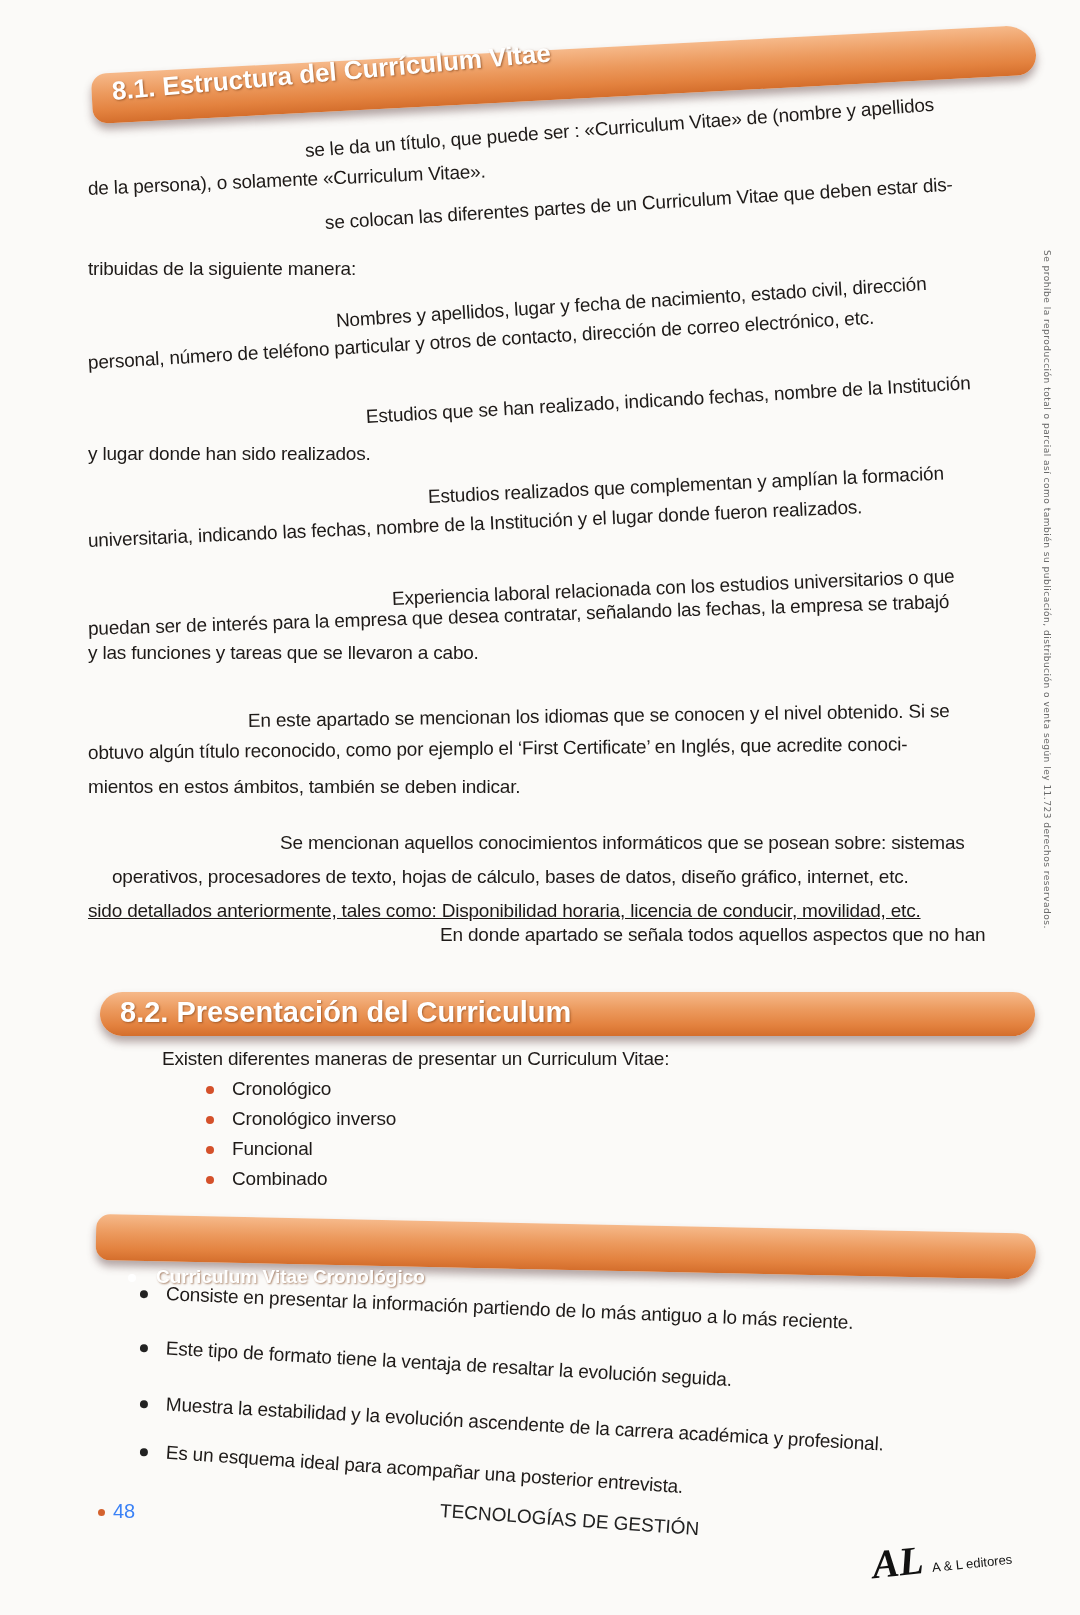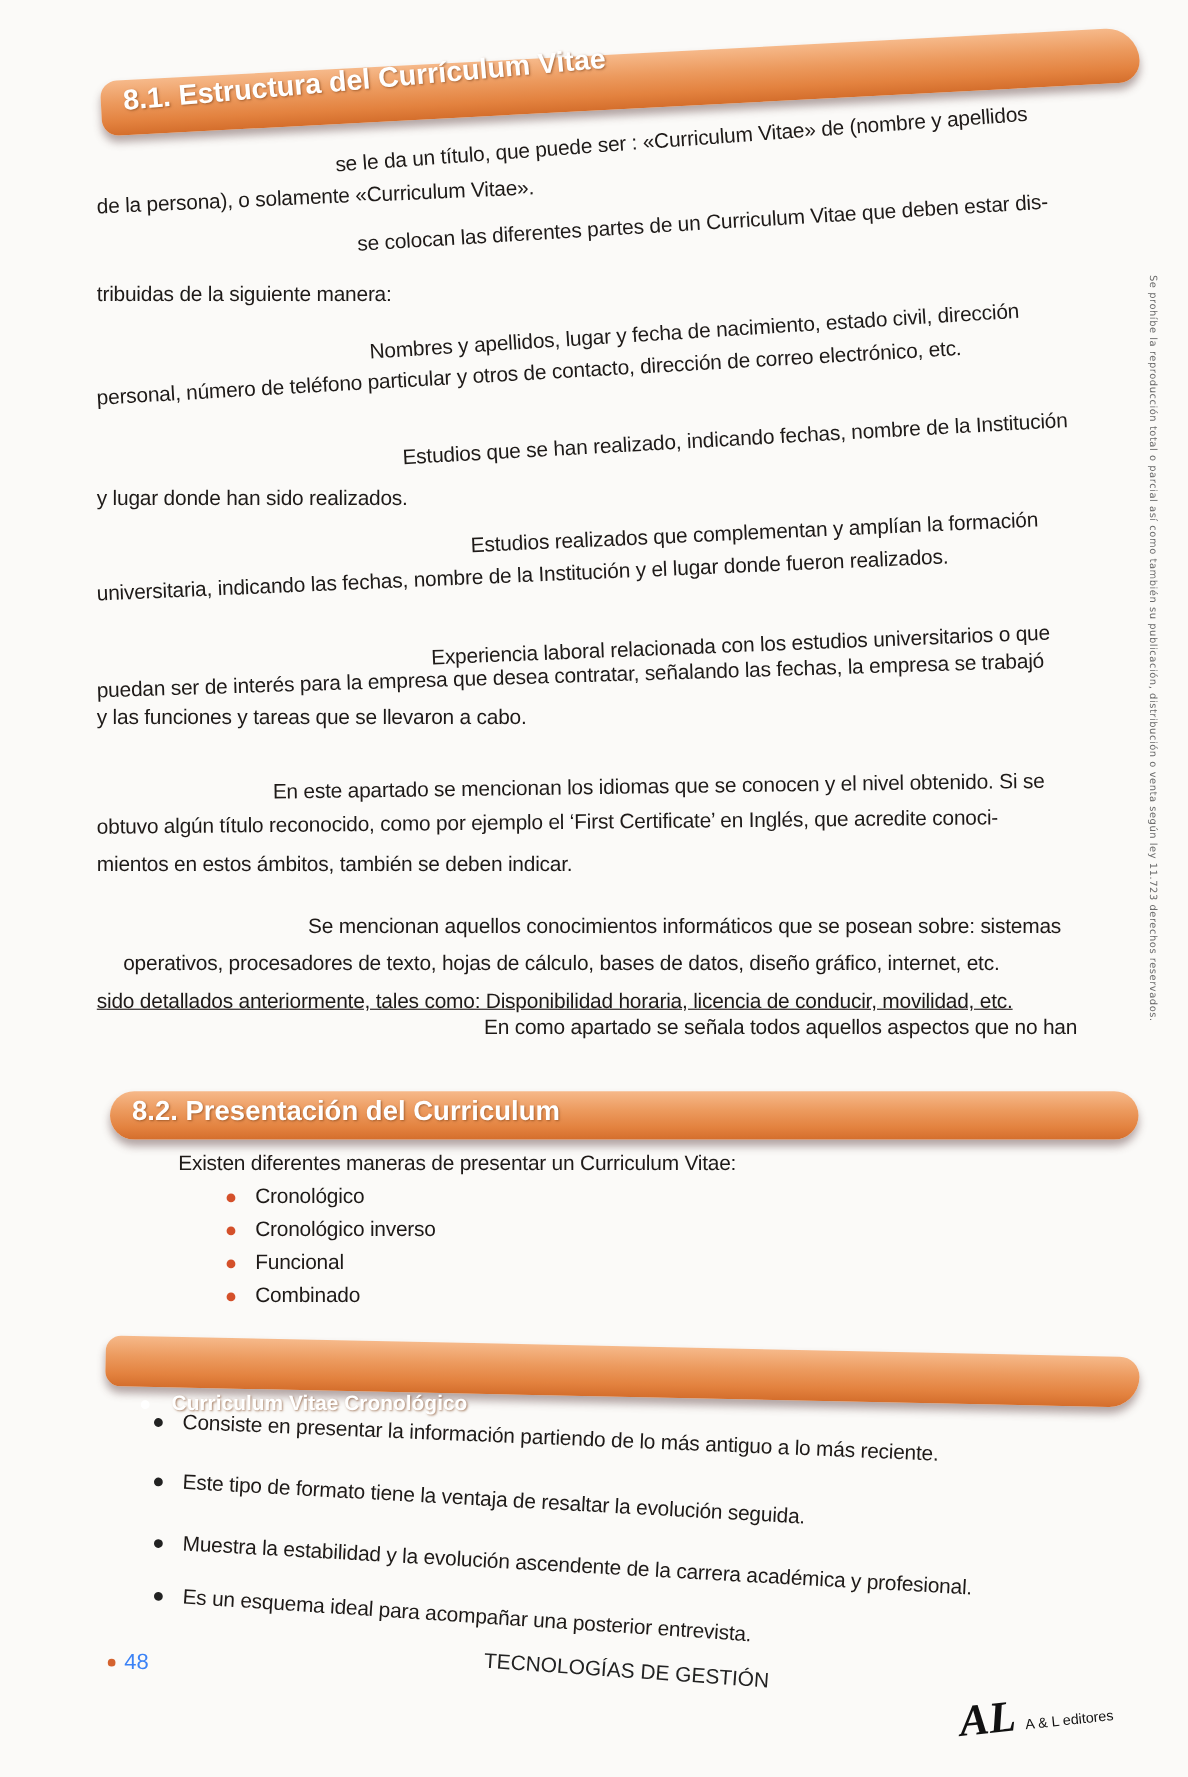--- a/index.html
+++ b/index.html
@@ -86,25 +86,25 @@
   <div class="line" style="left:88px; top:618px; transform: rotate(-1.8deg);">puedan ser de interés para la empresa que desea contratar,  señalando las fechas, la empresa se trabajó</div>
   <div class="line" style="left:88px; top:618px;margin-top:24px;">y las funciones y tareas que se llevaron a cabo.</div>
 
   <div class="line" style="left:248px; top:710px; transform: rotate(-0.8deg);">En este apartado se mencionan los idiomas que se conocen y el nivel obtenido. Si se</div>
   <div class="line" style="left:88px; top:742px; transform: rotate(-0.6deg);">obtuvo algún título reconocido, como por ejemplo el ‘First Certificate’ en Inglés, que acredite conoci-</div>
   <div class="line" style="left:88px; top:776px;">mientos en estos ámbitos, también se deben indicar.</div>
 
   <div class="line" style="left:280px; top:832px;">Se mencionan aquellos conocimientos informáticos que se posean sobre: sistemas</div>
   <div class="line" style="left:88px; top:866px;margin-left:24px;">operativos, procesadores de texto, hojas de cálculo, bases de datos, diseño gráfico, internet, etc.</div>
 
-  <div class="line" style="left:440px; top:924px;">En como apartado se señala todos aquellos aspectos que no han</div>
+  <div class="line" style="left:440px; top:924px;">En donde apartado se señala todos aquellos aspectos que no han</div>
   <div class="line" style="left:88px; top:900px;text-decoration:underline;">sido detallados anteriormente, tales como: Disponibilidad horaria, licencia de conducir, movilidad, etc.</div>
 
   <div class="banner" style="left:100px; top:992px; width:935px; height:44px;"></div>
-  <div class="banner-title" style="left:120px; top:996px; font-size:25px;">8.2. Presentación del Curriculum</div>
+  <div class="banner-title" style="left:120px; top:996px; font-size:29px;">8.2. Presentación del Curriculum</div>
 
   <div class="line" style="left:162px; top:1048px; font-size:19px;">Existen diferentes maneras de presentar un Curriculum Vitae:</div>
 
   <div style="position:absolute; left:206px; top:1078px;">
     <div class="line" style="position:relative; top:0;">
       <span class="bullet-red"></span><span>Cronológico</span>
     </div>
     <div class="line" style="position:relative; top:8px;">
       <span class="bullet-red"></span><span>Cronológico inverso</span>
     </div>

